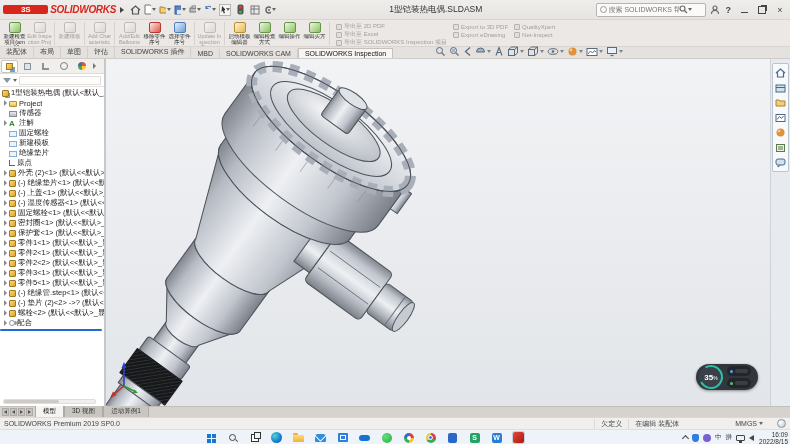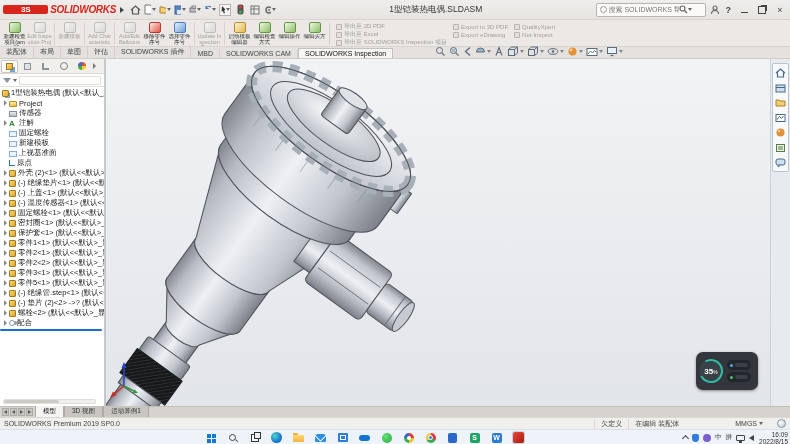--- a/index.html
+++ b/index.html
@@ -87,21 +87,21 @@
   .tlbl{font-size:7.5px;color:#1c1c1c;overflow:hidden}
   .rollback{height:2px;background:#1e6bd6;margin:1px 2px 0 0;border-radius:1px}
   .phscroll{position:absolute;bottom:2px;left:3px;right:8px;height:5px;background:#f0efee;border:1px solid #e0ddda;border-radius:2px}
   .phscroll .thumb{width:60%;height:100%;background:#cdc9c5;border-radius:2px}
 
   
   #viewport{flex:1;position:relative;background:linear-gradient(#f2f3f5,#e2e5e9);overflow:hidden;min-width:0}
   #model,#triad{position:absolute}
   #model{left:0;top:0}
   #triad{left:2px;bottom:6px}
-  #zoomwidget{position:absolute;right:12px;bottom:16px;width:62px;height:38px;background:#33373d;border-radius:7px;display:flex;align-items:center;box-shadow:0 1px 3px rgba(0,0,0,.4)}
+  #zoomwidget{position:absolute;right:12px;bottom:16px;width:62px;height:26px;background:#33373d;border-radius:15px;display:flex;align-items:center;box-shadow:0 1px 3px rgba(0,0,0,.4)}
   .zw-circle{width:26px;height:26px;margin-left:2px;position:relative;flex:none}
   .zw-circle svg{position:absolute;left:0;top:0}
   .zw-text{position:absolute;inset:0;display:flex;align-items:center;justify-content:center;color:#fff;font-size:8px;font-weight:bold}
   .zw-text .pct{font-size:5px;font-weight:normal;margin-top:2px}
   .zw-btns{display:flex;flex-direction:column;gap:2px;margin-left:3px}
   .zw-btn{width:24px;height:10px;background:#23262b;border-radius:5px;display:flex;align-items:center;padding:0 3px;gap:2px}
   .zw-dot{width:3px;height:3px;border-radius:50%}
   .zw-dot.b{background:#4fa3ff}.zw-dot.g{background:#49c96b}
   .zw-glyph{flex:1;height:4px;background:#3a3f46;border-radius:2px}
 
@@ -492,21 +492,21 @@
             <span class="tlbl">固定螺栓</span>
           </div>
         <div class="trow">
             <span class="tsp"></span>
             <span class="tico i-pln"></span>
             <span class="tlbl">新建模板</span>
           </div>
         <div class="trow">
             <span class="tsp"></span>
             <span class="tico i-pln"></span>
-            <span class="tlbl">上视基准面</span>
+            <span class="tlbl">绝缘垫片</span>
           </div>
         <div class="trow">
             <span class="tsp"></span>
             <span class="tico i-org"></span>
             <span class="tlbl">原点</span>
           </div>
         <div class="trow">
             <span class="tarw"></span>
             <span class="tico i-part"></span>
             <span class="tlbl">外壳 (2)&lt;1&gt; (默认&lt;&lt;默认&gt;_显示状态</span>

